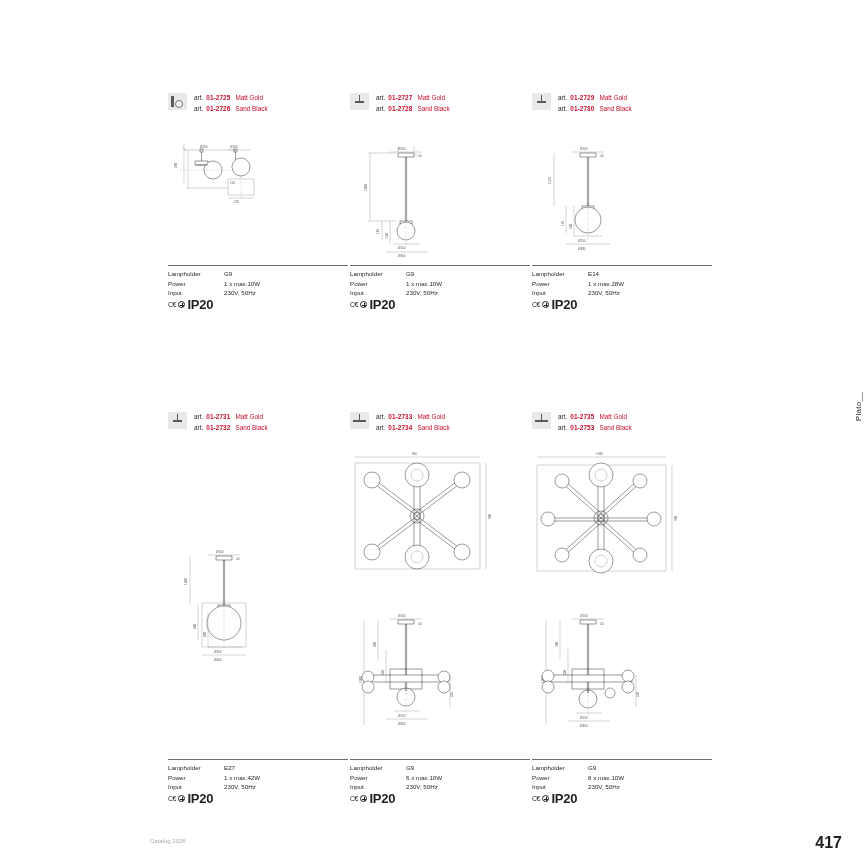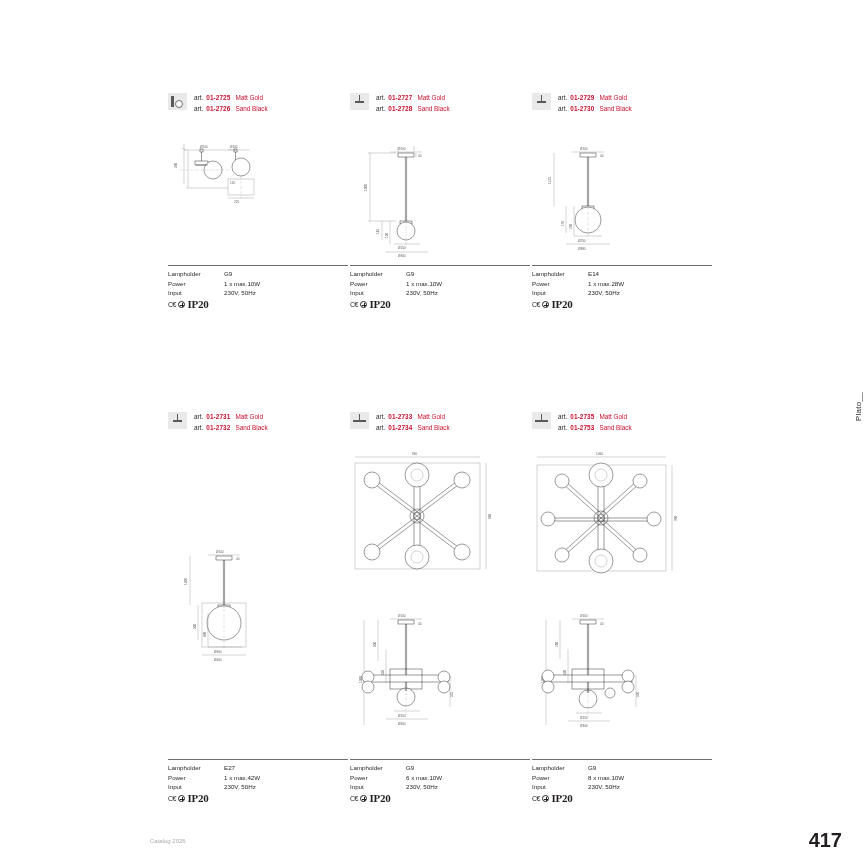--- a/index.html
+++ b/index.html
@@ -132,21 +132,21 @@
     width: 4.2px; height: 0.8px;
     background: #231f20;
   }
   .glyph-circle::after {
     content: "";
     position: absolute;
     left: 3.1px; top: 1.3px;
     width: 0.8px; height: 4.2px;
     background: #231f20;
   }
-  .ip { font-weight: bold; font-size: 11px; letter-spacing: -0.2px; font-family: Liberation Serif, serif; }
+  .ip { font-weight: bold; font-size: 13px; letter-spacing: -0.2px; }
 
   
   .sidelabel {
     position: absolute;
     right: 14px;
     top: 392px;
     font-size: 8px;
     letter-spacing: .3px;
     transform: rotate(-90deg);
     transform-origin: right top;
@@ -157,21 +157,21 @@
   
   .footer-left {
     position: absolute;
     left: 150px; bottom: 24px;
     font-size: 6px;
     color: #a7a9ac;
   }
   .footer-page {
     position: absolute;
     right: 26px; bottom: 16px;
-    font-size: 20px;
+    font-size: 16px;
     font-weight: bold;
     color: #231f20;
   }
 
   
   .tl { stroke: #231f20; stroke-width: .45; fill: none; }
   .tl-thin { stroke: #6d6e71; stroke-width: .3; fill: none; }
   .dim { stroke: #6d6e71; stroke-width: .3; fill: none; }
   .dash { stroke: #8c8c8c; stroke-width: .3; fill: none; stroke-dasharray: 2.2 1.2 .6 1.2; }
   .fillw { fill: #ffffff; stroke: #231f20; stroke-width: .45; }

